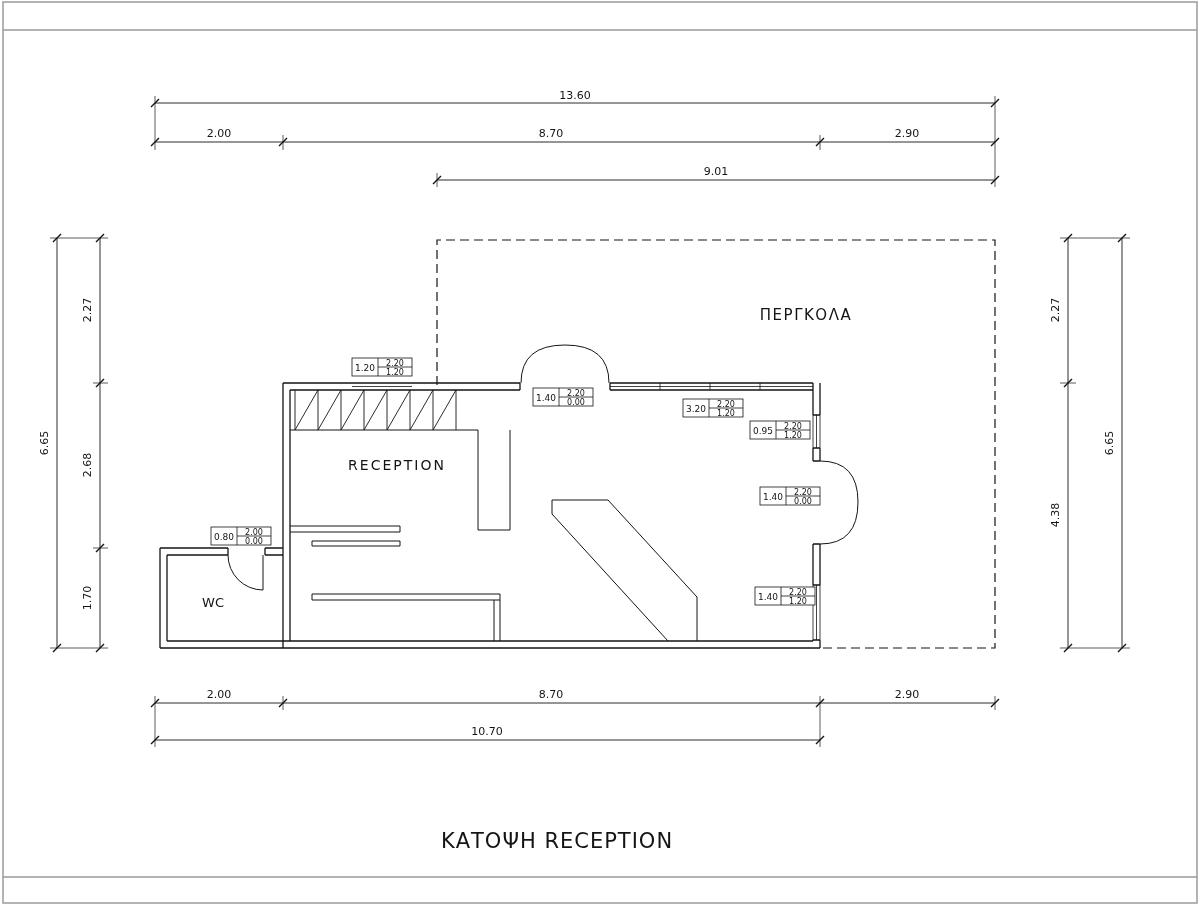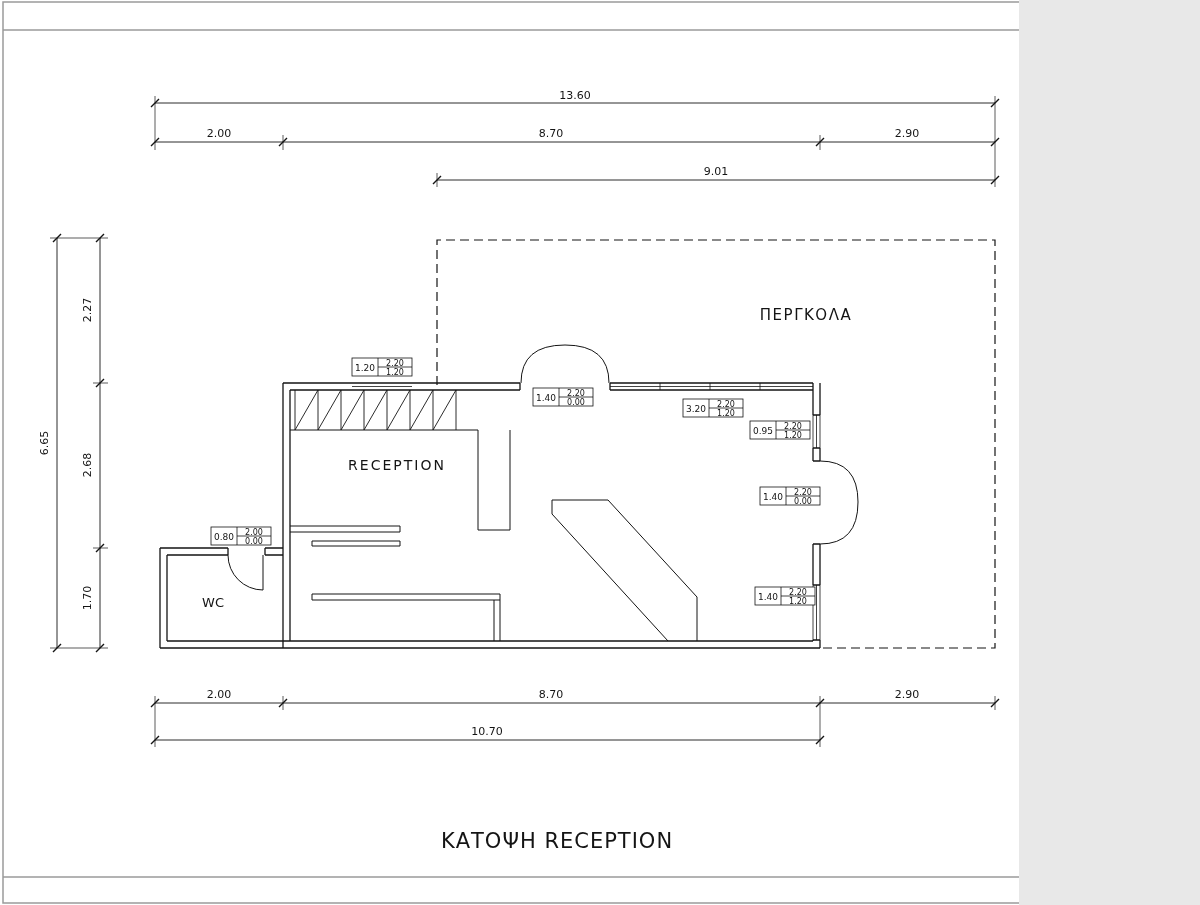--- a/index.html
+++ b/index.html
@@ -1,17 +1,17 @@
 <!DOCTYPE html>
 <html><head>
 <meta charset="utf-8">
 <style>
   html,body{margin:0;padding:0;background:#e8e8e8;}
   .sheet{
-    width:1019px;height:905px;position:relative;background:#ffffff;
+    width:1200px;height:905px;position:relative;background:#ffffff;
     font-family:"DejaVu Sans", sans-serif;overflow:hidden;
   }
   svg{position:absolute;left:0;top:0;}
   svg text{fill:#141414;font-family:"DejaVu Sans", sans-serif;}
   .dimtxt{font-size:11px;}
   .tagw{font-size:9px;}
   .tagh{font-size:8px;}
   .roomlbl{font-size:14px;letter-spacing:2px;}
   .wclbl{font-size:13px;}
   .perglbl{font-size:15px;letter-spacing:1.5px;}

